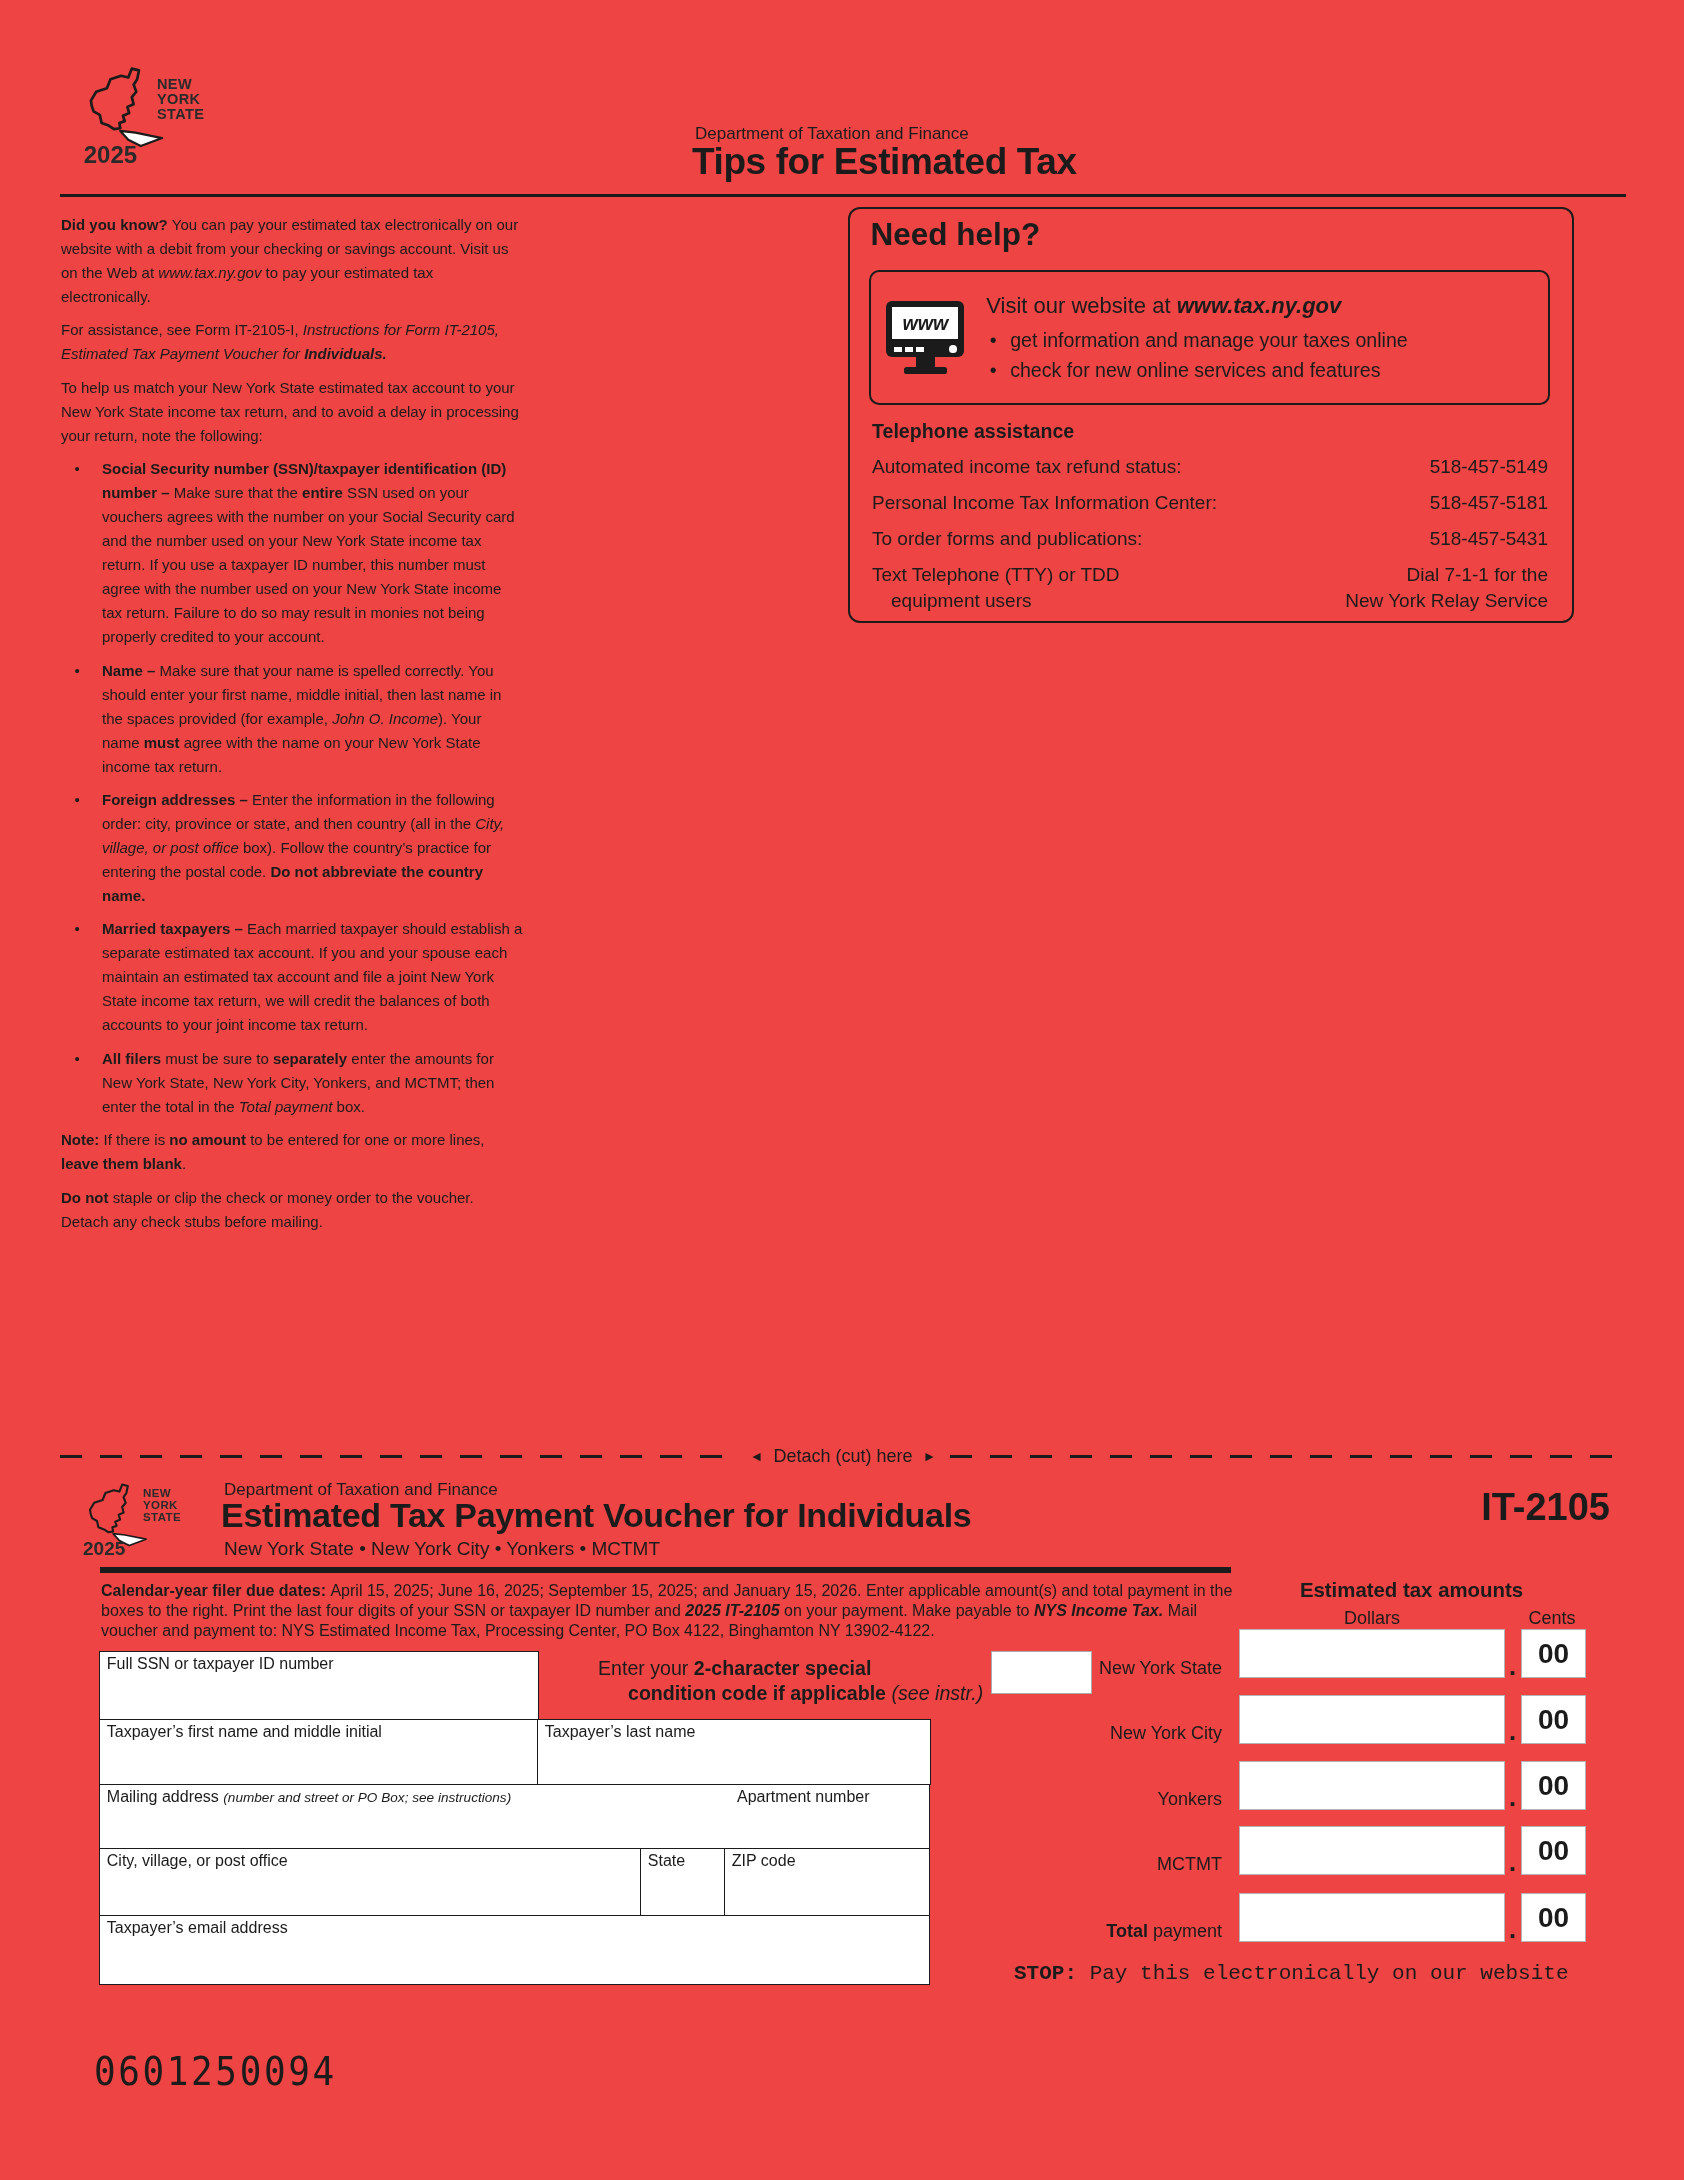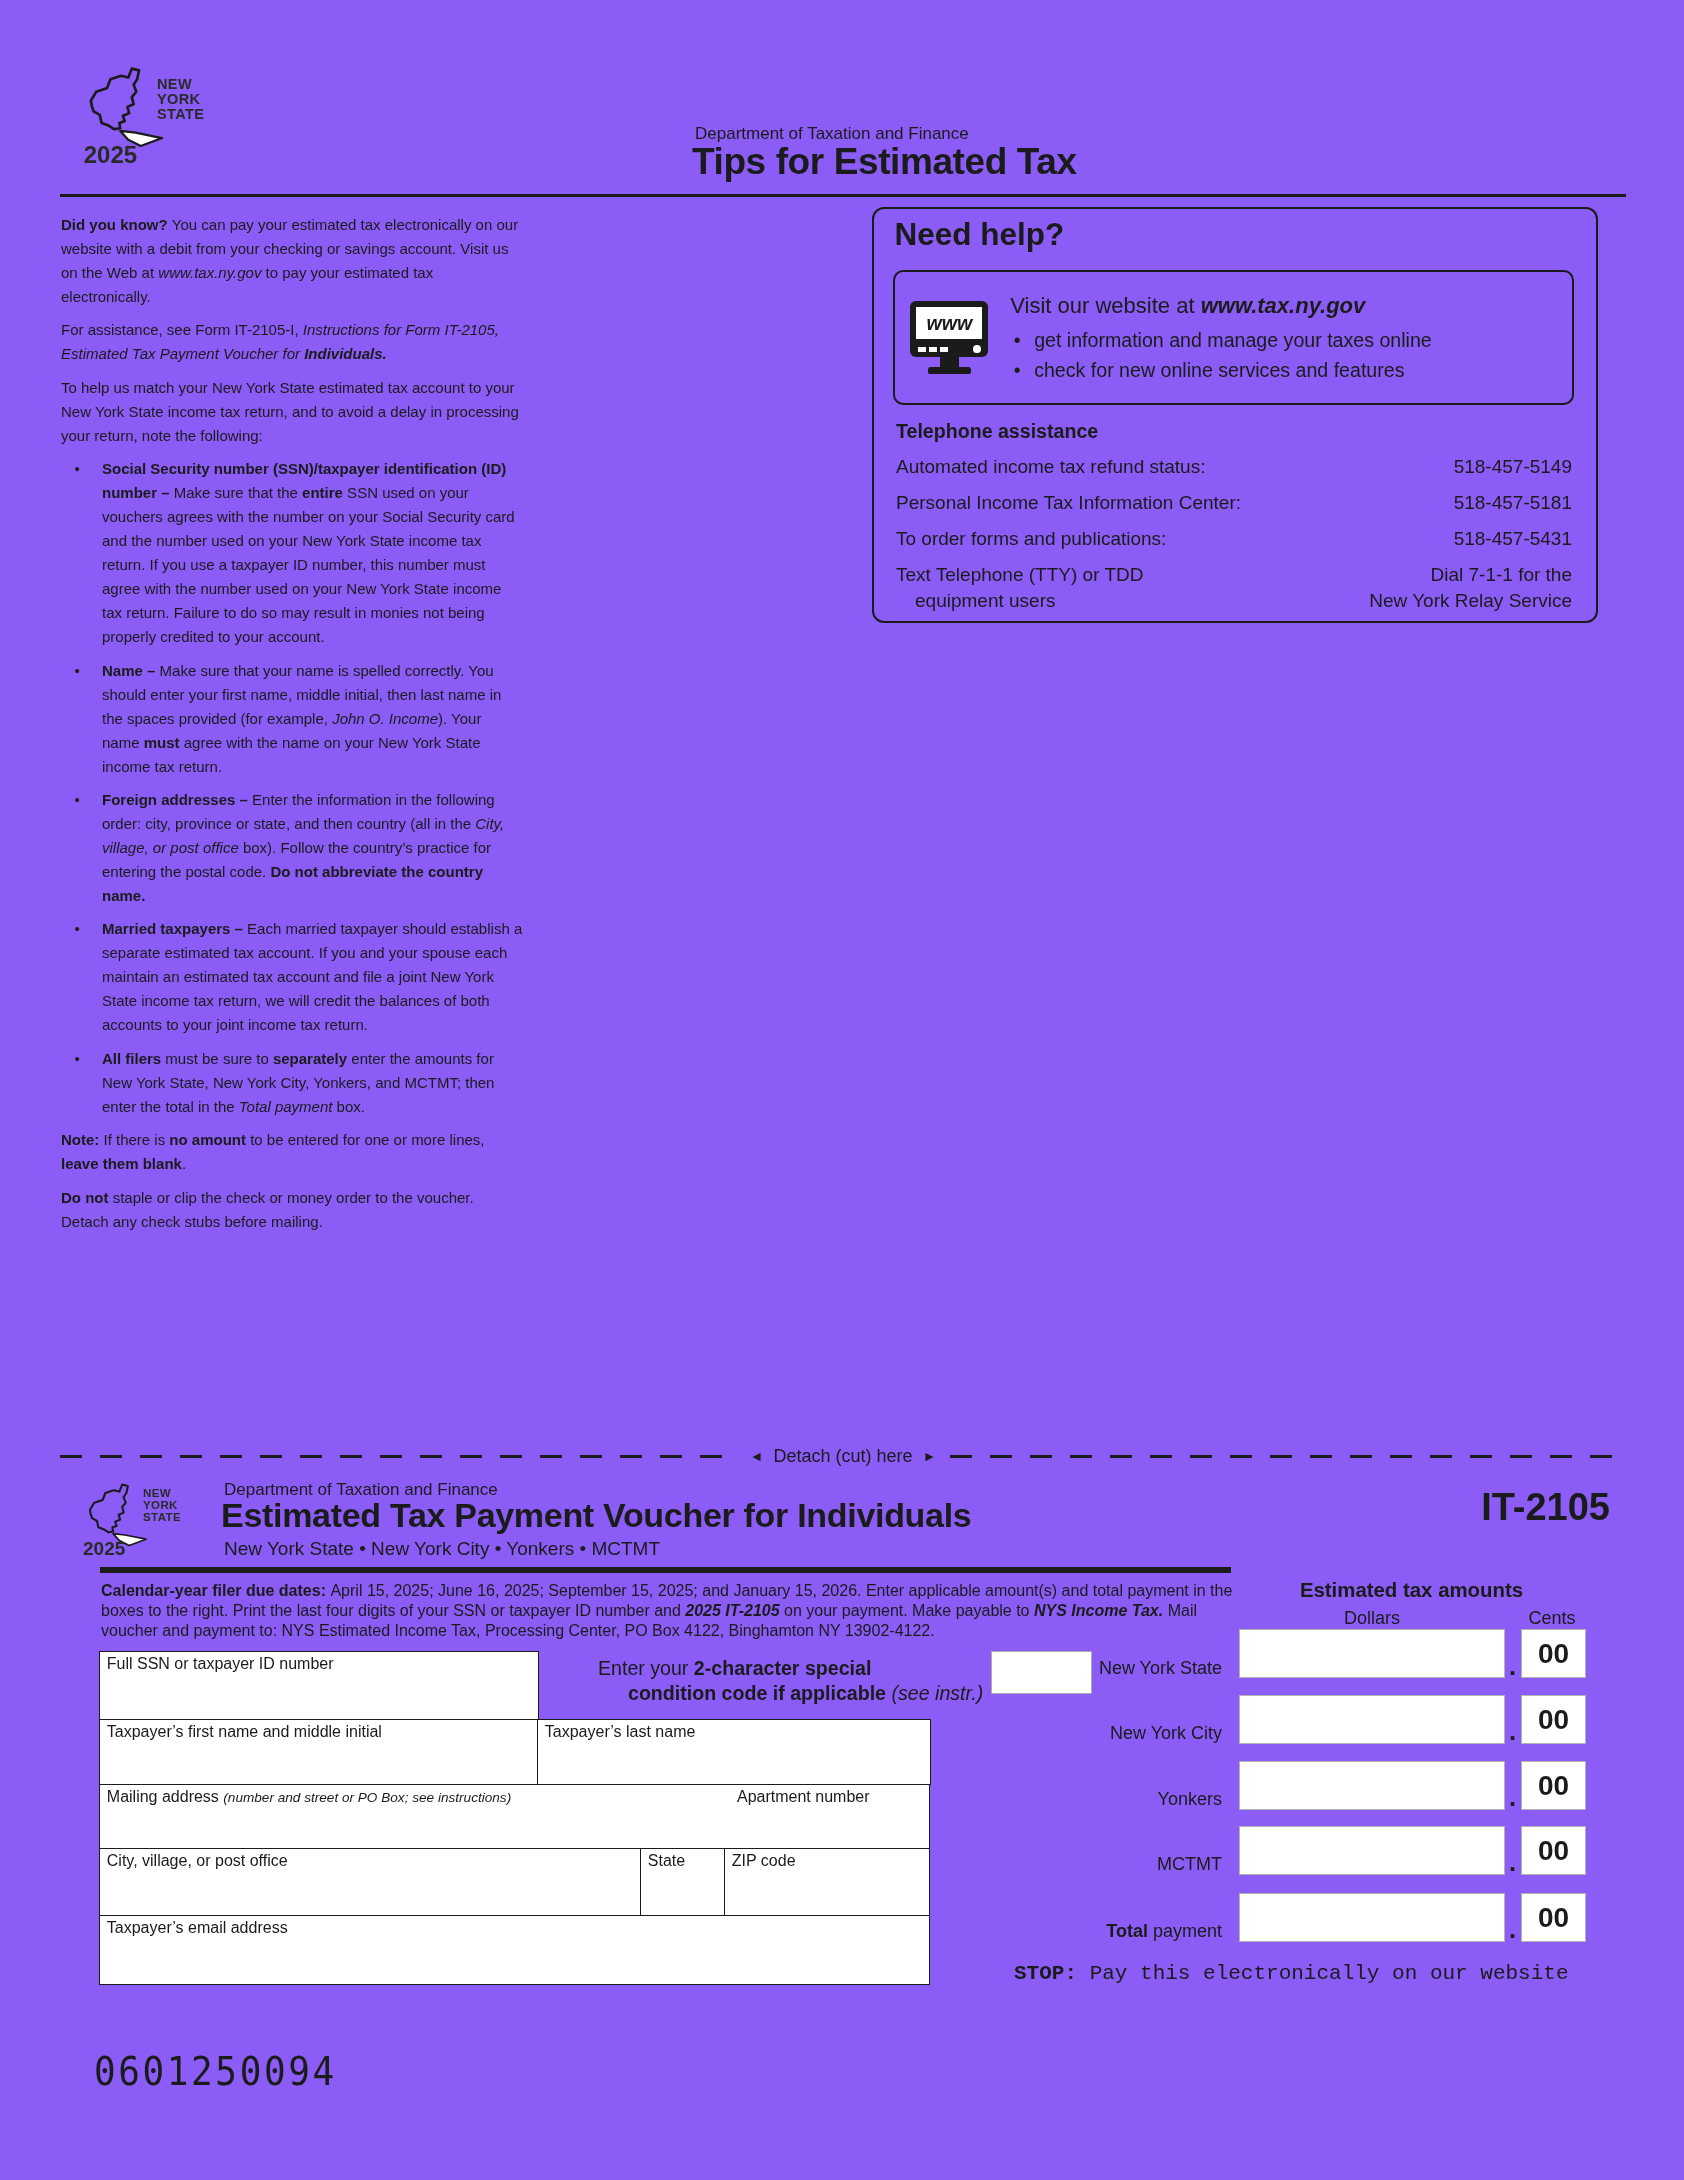--- a/index.html
+++ b/index.html
@@ -1,17 +1,17 @@
 <!DOCTYPE html>
 <html style="font-size:13.6px"><head>
 <meta charset="utf-8">
 <style>
   html,body{margin:0;padding:0;background:#e8e8e8;}
   .page{
-    position:relative;width:1685px;height:2181px;background:#8b5cf6;
+    position:relative;width:1685px;height:2181px;background:#ef4444;
     font-family:"Liberation Sans",sans-serif;color:#1b1b1b;overflow:hidden;
   }
   .rt-b{font-weight:700}
   .rt-i{font-style:italic}
   .rt-bi{font-weight:700;font-style:italic}
 
   
   .ny-logo{position:absolute;}
   .ny-logo svg{position:absolute;left:0;top:0;}
   .logo-text{position:absolute;font-weight:700;letter-spacing:0.4px;color:#2a2a2a;}
@@ -32,21 +32,21 @@
   .rule-top{position:absolute;left:60px;top:194px;width:1566px;height:2.6px;background:#1b1b1b;}
 
   
   .tips-left{position:absolute;left:61px;top:213px;width:462px;font-size:15px;line-height:24px;}
   .tips-left p{margin:0 0 9.4px 0;}
   .tips-left ul{list-style:none;margin:0;padding:0;}
   .tips-left li{position:relative;padding-left:41px;margin-bottom:9.4px;}
   .tips-left li::before{content:"\2022";position:absolute;left:13.6px;top:0;}
 
   
-  .help-box{position:absolute;left:872px;top:207px;width:726px;height:416px;
+  .help-box{position:absolute;left:848px;top:207px;width:726px;height:416px;
     border:2.6px solid #1b1b1b;border-radius:12px;box-sizing:border-box;}
   .help-title{position:absolute;left:20.4px;top:6.8px;font-size:31.5px;font-weight:700;}
   .help-inner{position:absolute;left:19px;top:61px;width:681px;height:135px;border:2.6px solid #1b1b1b;
     border-radius:10.2px;box-sizing:border-box;display:flex;align-items:center;padding:0 15.3px;}
   .www-icon{width:78px;flex:0 0 auto;}
   .www-screen{position:relative;height:56px;background:#1b1b1b;border-radius:6px;}
   .www-screen-inner{position:absolute;left:6px;top:6px;right:6px;height:32px;background:#fff;
     display:flex;align-items:center;justify-content:center;font-size:19.6px;font-weight:700;font-style:italic;}
   .www-btns{position:absolute;left:7.7px;bottom:5.1px;display:flex;gap:3.4px;}
   .www-btns i{width:7.7px;height:5.1px;background:#fff;display:block;}

